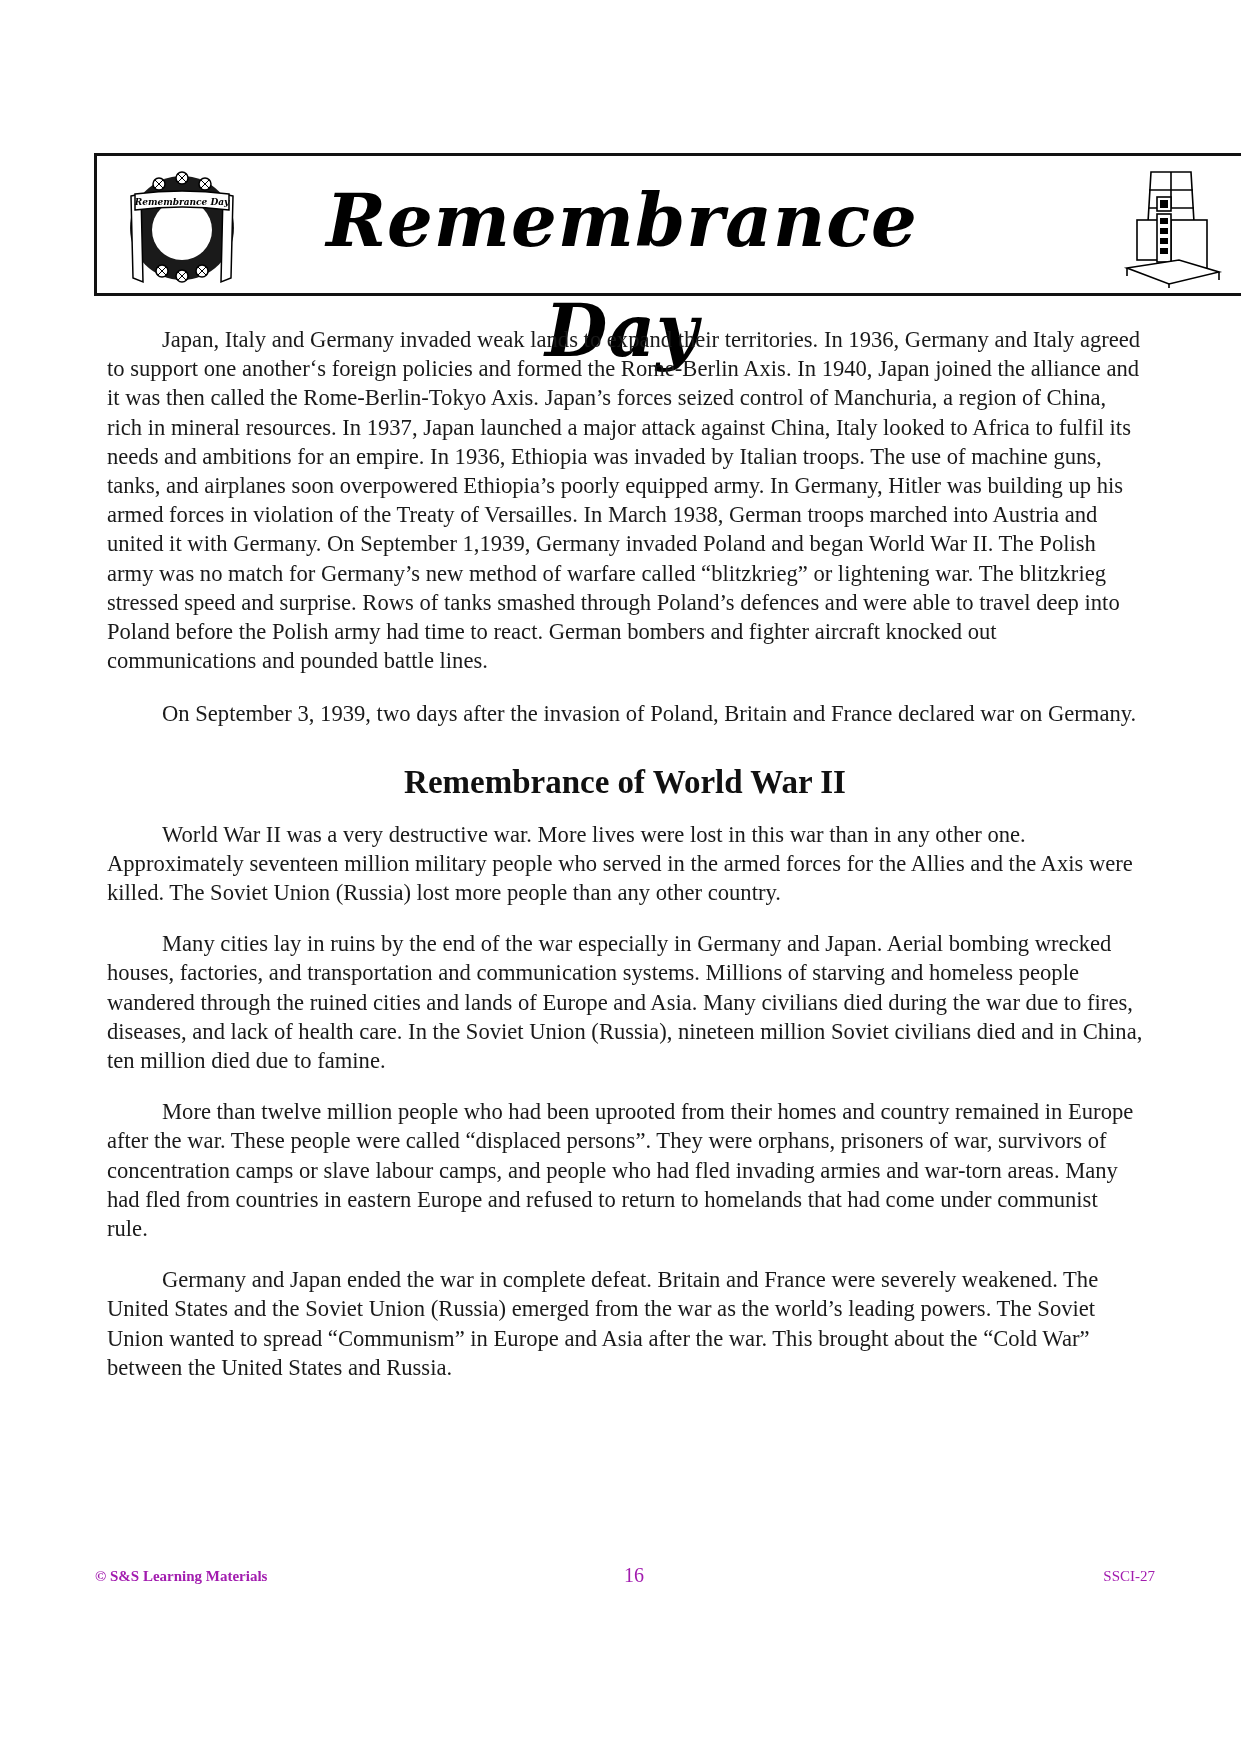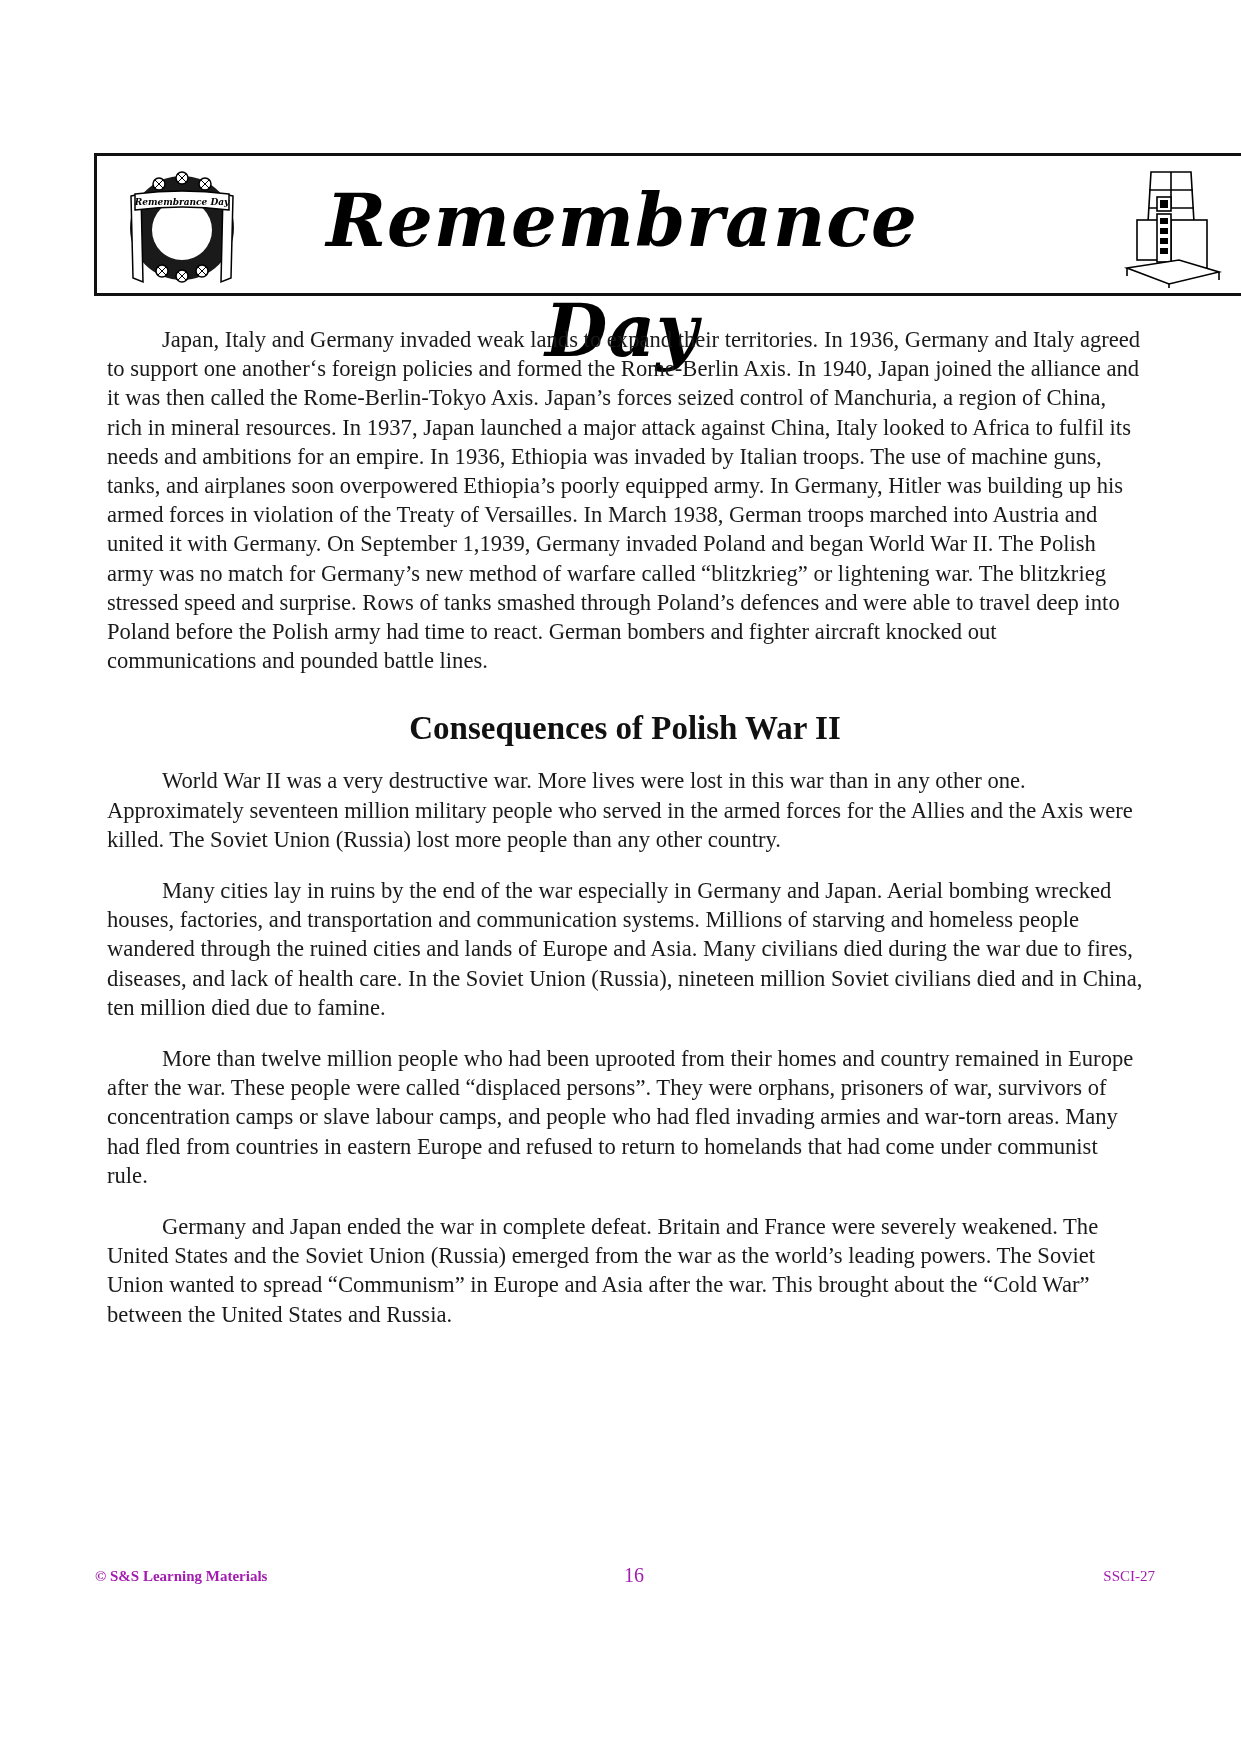--- a/index.html
+++ b/index.html
@@ -81,22 +81,23 @@
       <rect x="41" y="54" width="8" height="6"></rect>
         <rect x="41" y="64" width="8" height="6"></rect>
       <rect x="41" y="74" width="8" height="6"></rect>
         <rect x="41" y="84" width="8" height="6"></rect>
     </g>
   </svg>
 </div>
 
 <div class="content">
   <p class="para">Japan, Italy and Germany invaded weak lands to expand their territories.  In 1936, Germany and Italy agreed to support one another‘s foreign policies and formed the Rome-Berlin Axis.  In 1940, Japan joined the alliance and it was then called the Rome-Berlin-Tokyo Axis. Japan’s forces seized control of Manchuria, a region of China, rich in mineral resources.  In 1937, Japan launched a major attack against China, Italy looked to Africa to fulfil its needs and ambitions for an empire. In 1936, Ethiopia was invaded by Italian troops.  The use of machine guns, tanks, and airplanes soon overpowered Ethiopia’s poorly equipped army.  In Germany, Hitler was building up his armed forces in violation of the Treaty of Versailles.  In March 1938, German troops marched into Austria and united it with Germany.  On September 1,1939, Germany invaded Poland and began World War II. The Polish army was no match for Germany’s new method of warfare called “blitzkrieg” or lightening war.  The blitzkrieg stressed speed and surprise.  Rows of tanks smashed through Poland’s defences and were able to travel deep into Poland before the Polish army had time to react.  German bombers and fighter aircraft knocked out communications and pounded battle lines.</p>
+  <p class="para gap-1">On September 3, 1939, two days after the invasion of Poland, Britain and France declared war on Germany.</p>
 
-  <h2 class="section">Consequences of Polish War II</h2>
+  <h2 class="section">Remembrance of World War II</h2>
 
   <p class="para">World War II was a very destructive war.  More lives were lost in this war than in any other one.  Approximately seventeen million military people who served in the armed forces for the Allies and the Axis were killed.  The Soviet Union (Russia) lost more people than any other country.</p>
   <p class="para gap-h">Many cities lay in ruins by the end of the war especially in Germany and Japan.  Aerial bombing wrecked houses, factories, and transportation and communication systems.  Millions of starving and homeless people wandered through the ruined cities and lands of Europe and Asia. Many civilians died during the war due to fires, diseases, and lack of health care.  In the Soviet Union (Russia), nineteen million Soviet civilians died and in China, ten million died due to famine.</p>
   <p class="para gap-h">More than twelve million people who had been uprooted from their homes and country remained in Europe after the war.  These people were called “displaced persons”.  They were orphans, prisoners of war, survivors of concentration camps or slave labour camps, and people who had fled invading armies and war-torn areas.  Many had fled from countries in eastern Europe and refused to return to homelands that had come under communist rule.</p>
   <p class="para gap-h">Germany and Japan ended the war in complete defeat.  Britain and France were severely weakened.  The United States and the Soviet Union (Russia) emerged from the war as the world’s leading powers.  The Soviet Union wanted to spread “Communism” in Europe and Asia after the war.  This brought about the “Cold War” between the United States and Russia.</p>
 </div>
 
 <div class="footer">
   <span class="left">© S&amp;S Learning Materials</span>
   <span class="center">16</span>

